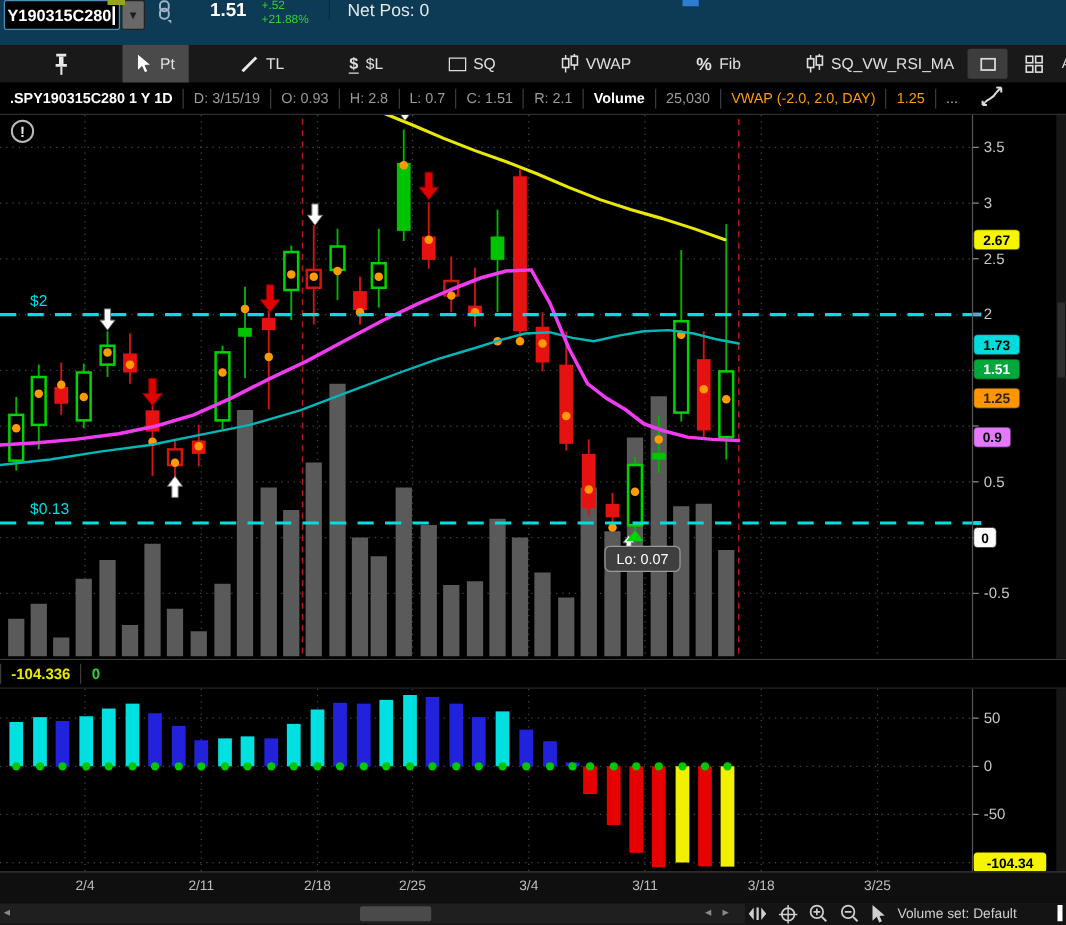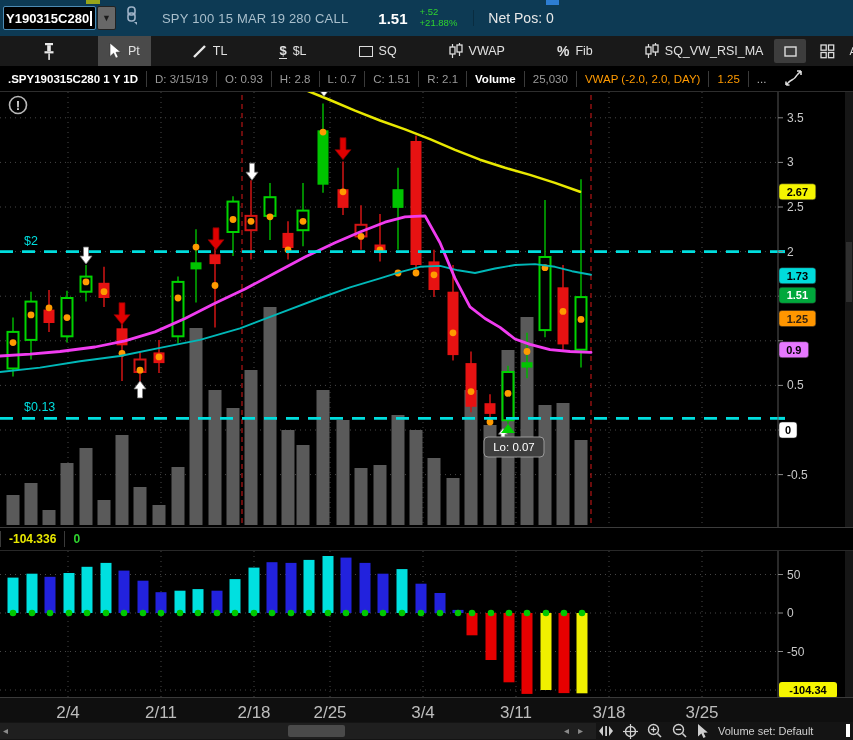--- a/index.html
+++ b/index.html
@@ -1,18 +1,18 @@
 <!DOCTYPE html>
 <html><head>
 <meta charset="utf-8">
 <style>
   * { margin:0; padding:0; box-sizing:border-box; }
   html,body { width:853px; height:740px; background:#000; overflow:hidden;
     font-family:"Liberation Sans","DejaVu Sans",sans-serif; }
-  .topbar { position:relative; height:36px; background:#0d3a54; display:flex; align-items:center; padding-left:3px; }
+  .topbar { position:relative; height:36px; background:#0d3a54; display:flex; align-items:flex-start; padding-left:3px; }
   .sliver1 { position:absolute; left:86px; top:0; width:14px; height:4px; background:#97a51a; }
   .sliver2 { position:absolute; left:546px; top:0; width:13px; height:5px; background:#2d7dd2; }
   .sym-input { width:93px; height:24px; background:#000; border:1px solid #4d8cb5; border-radius:2px;
     color:#fff; font-weight:bold; font-size:13px; display:flex; align-items:center; padding:0 2px; overflow:hidden; white-space:nowrap; }
   .caret { display:inline-block; width:2px; height:15px; background:#fff; margin-left:1px; }
   .drop-btn { width:19px; height:24px; background:#686868; border:1px solid #222; border-radius:2px; margin-left:1px;
     display:flex; align-items:center; justify-content:center; color:#1c1c1c; font-size:9px; }
   .link-ic { margin-left:9px; }
   .desc { margin-left:24px; color:#a9bfcc; font-size:13px; letter-spacing:.2px; }
   .price { margin-left:30px; color:#fff; font-size:15px; font-weight:bold; }
@@ -37,21 +37,21 @@
   .h-vol { color:#fff; font-weight:bold; }
   .h-vwap { color:#ff9a00; }
   .h-more { color:#bbb; }
   .fit-ic { margin-left:auto; margin-right:50px; }
   .ttm-hdr { height:24px; background:#000; border-top:1px solid #3c3c3c; border-bottom:1px solid #282828;
     display:flex; align-items:center; font-size:12px; }
   .ttm-title { color:#e8e800; font-weight:bold; padding:0 8px; }
   .ttm-val { color:#e8e800; font-weight:bold; padding:0 8px; }
   .ttm-val2 { color:#2fd32f; font-weight:bold; padding:0 8px; }
   .xaxis { position:relative; height:25px; background:#0f0f0f; border-top:1px solid #3a3a3a; }
-  .x-lbl { position:absolute; top:5px; color:#bdbdbd; font-size:17px; transform:translateX(-50%); }
+  .x-lbl { position:absolute; top:5px; color:#bdbdbd; font-size:11px; transform:translateX(-50%); }
   .botbar { position:relative; height:18px; background:#141414; display:flex; align-items:center; color:#cfcfcf; }
   .track { position:absolute; left:0; top:1px; width:596px; height:16px; background:#1f1f1f; }
   .thumb { position:absolute; left:288px; top:3px; width:57px; height:12px; background:#4a4a4a; border-radius:2px; }
   .sc-arrow { position:absolute; top:3px; font-size:10px; color:#8a8a8a; }
   .bb-icons { position:absolute; left:598px; top:0; height:18px; display:flex; align-items:center; gap:9px; }
   .draw-set { position:absolute; left:718px; top:3px; font-size:11px; color:#cfcfcf; white-space:nowrap; }
   .grip { position:absolute; left:846px; top:2px; width:4px; height:13px; background:#fff; }
   svg text { font-family:"Liberation Sans","DejaVu Sans",sans-serif; }
 </style>
 </head>
@@ -65,21 +65,20 @@
       <span class="caret"></span>
   </div>
   <div class="drop-btn">▼</div>
   <span class="link-ic">
     <svg width="13" height="20" viewBox="0 0 13 20">
       <rect x="3" y="1" width="7" height="8" rx="3" fill="none" stroke="#9fb3c8" stroke-width="1.6"></rect>
       <rect x="3" y="7" width="7" height="8" rx="3" fill="none" stroke="#9fb3c8" stroke-width="1.6"></rect>
       <path d="M9 16 l3 3 l0 -3 z" fill="#9fb3c8"></path>
     </svg>
   </span>
-  <span class="desc">SPY 100 15 MAR 19 280 CALL</span>
   <span class="price">1.51</span>
   <span class="chg">
     <div>+.52</div>
     <div>+21.88%</div>
   </span>
   <span class="netpos">Net Pos: 0</span>
 </div>
 
 <div class="toolbar">
   <div class="tb-item tb-pin">

